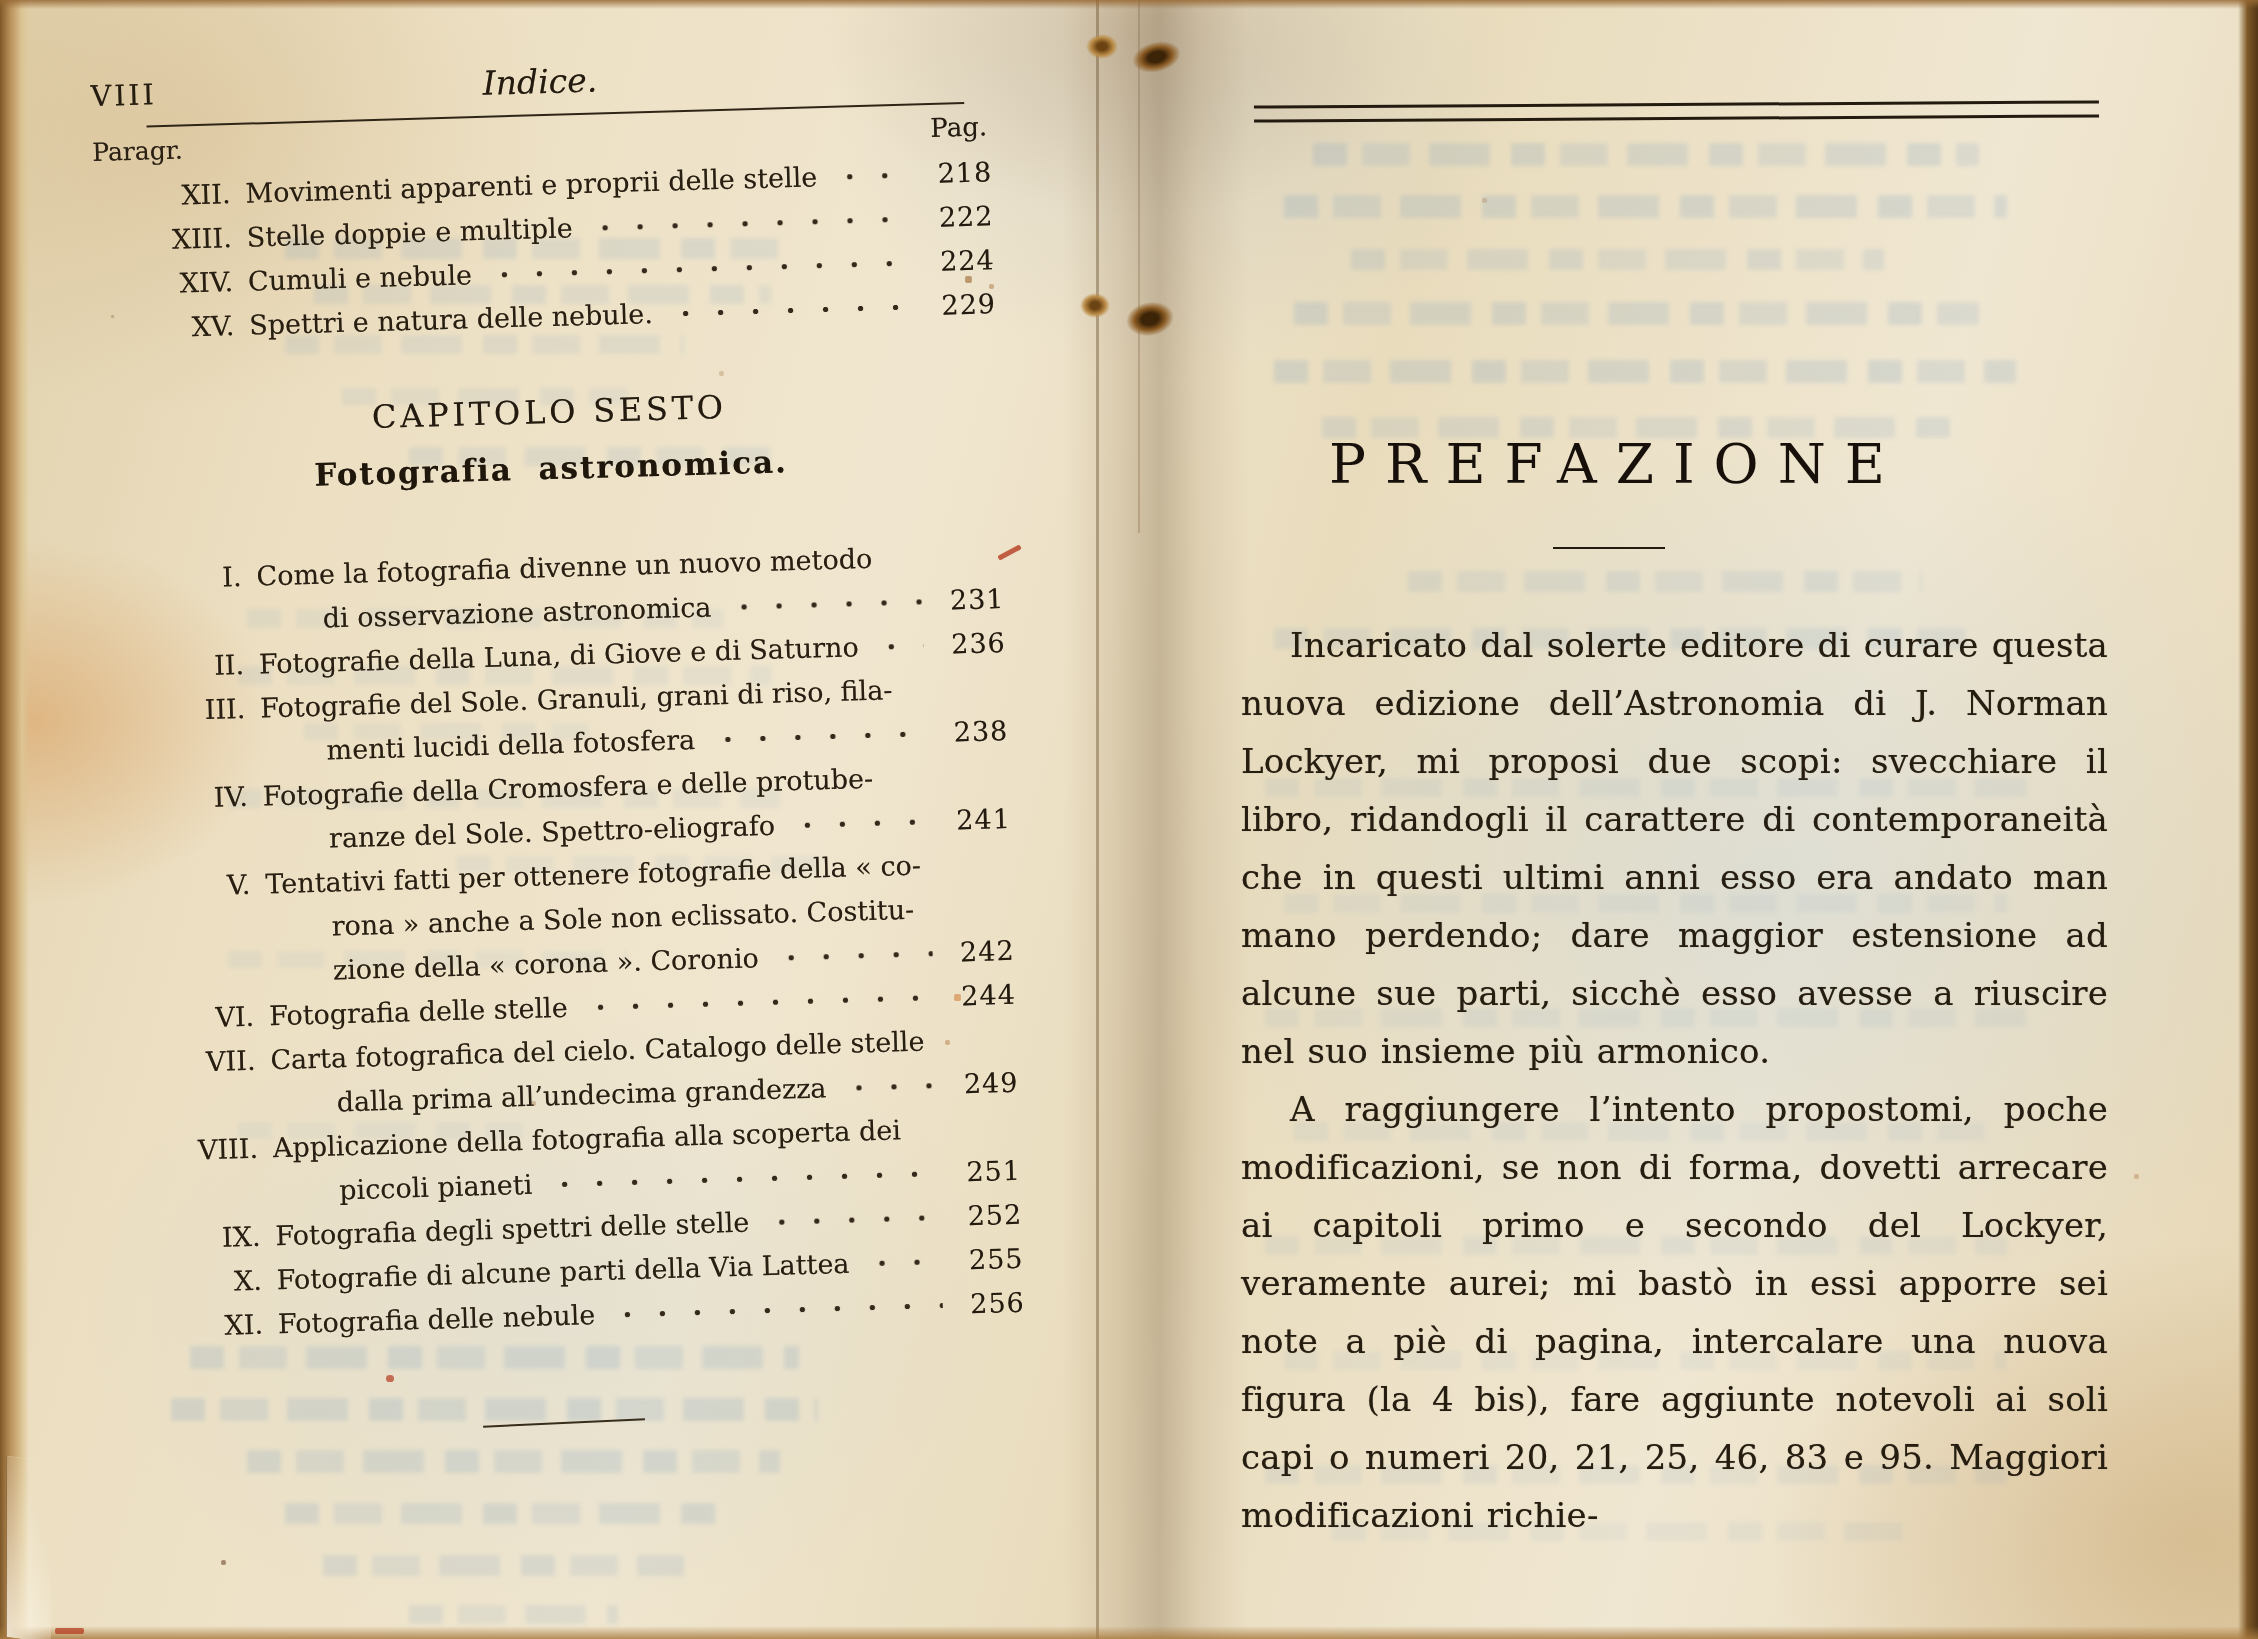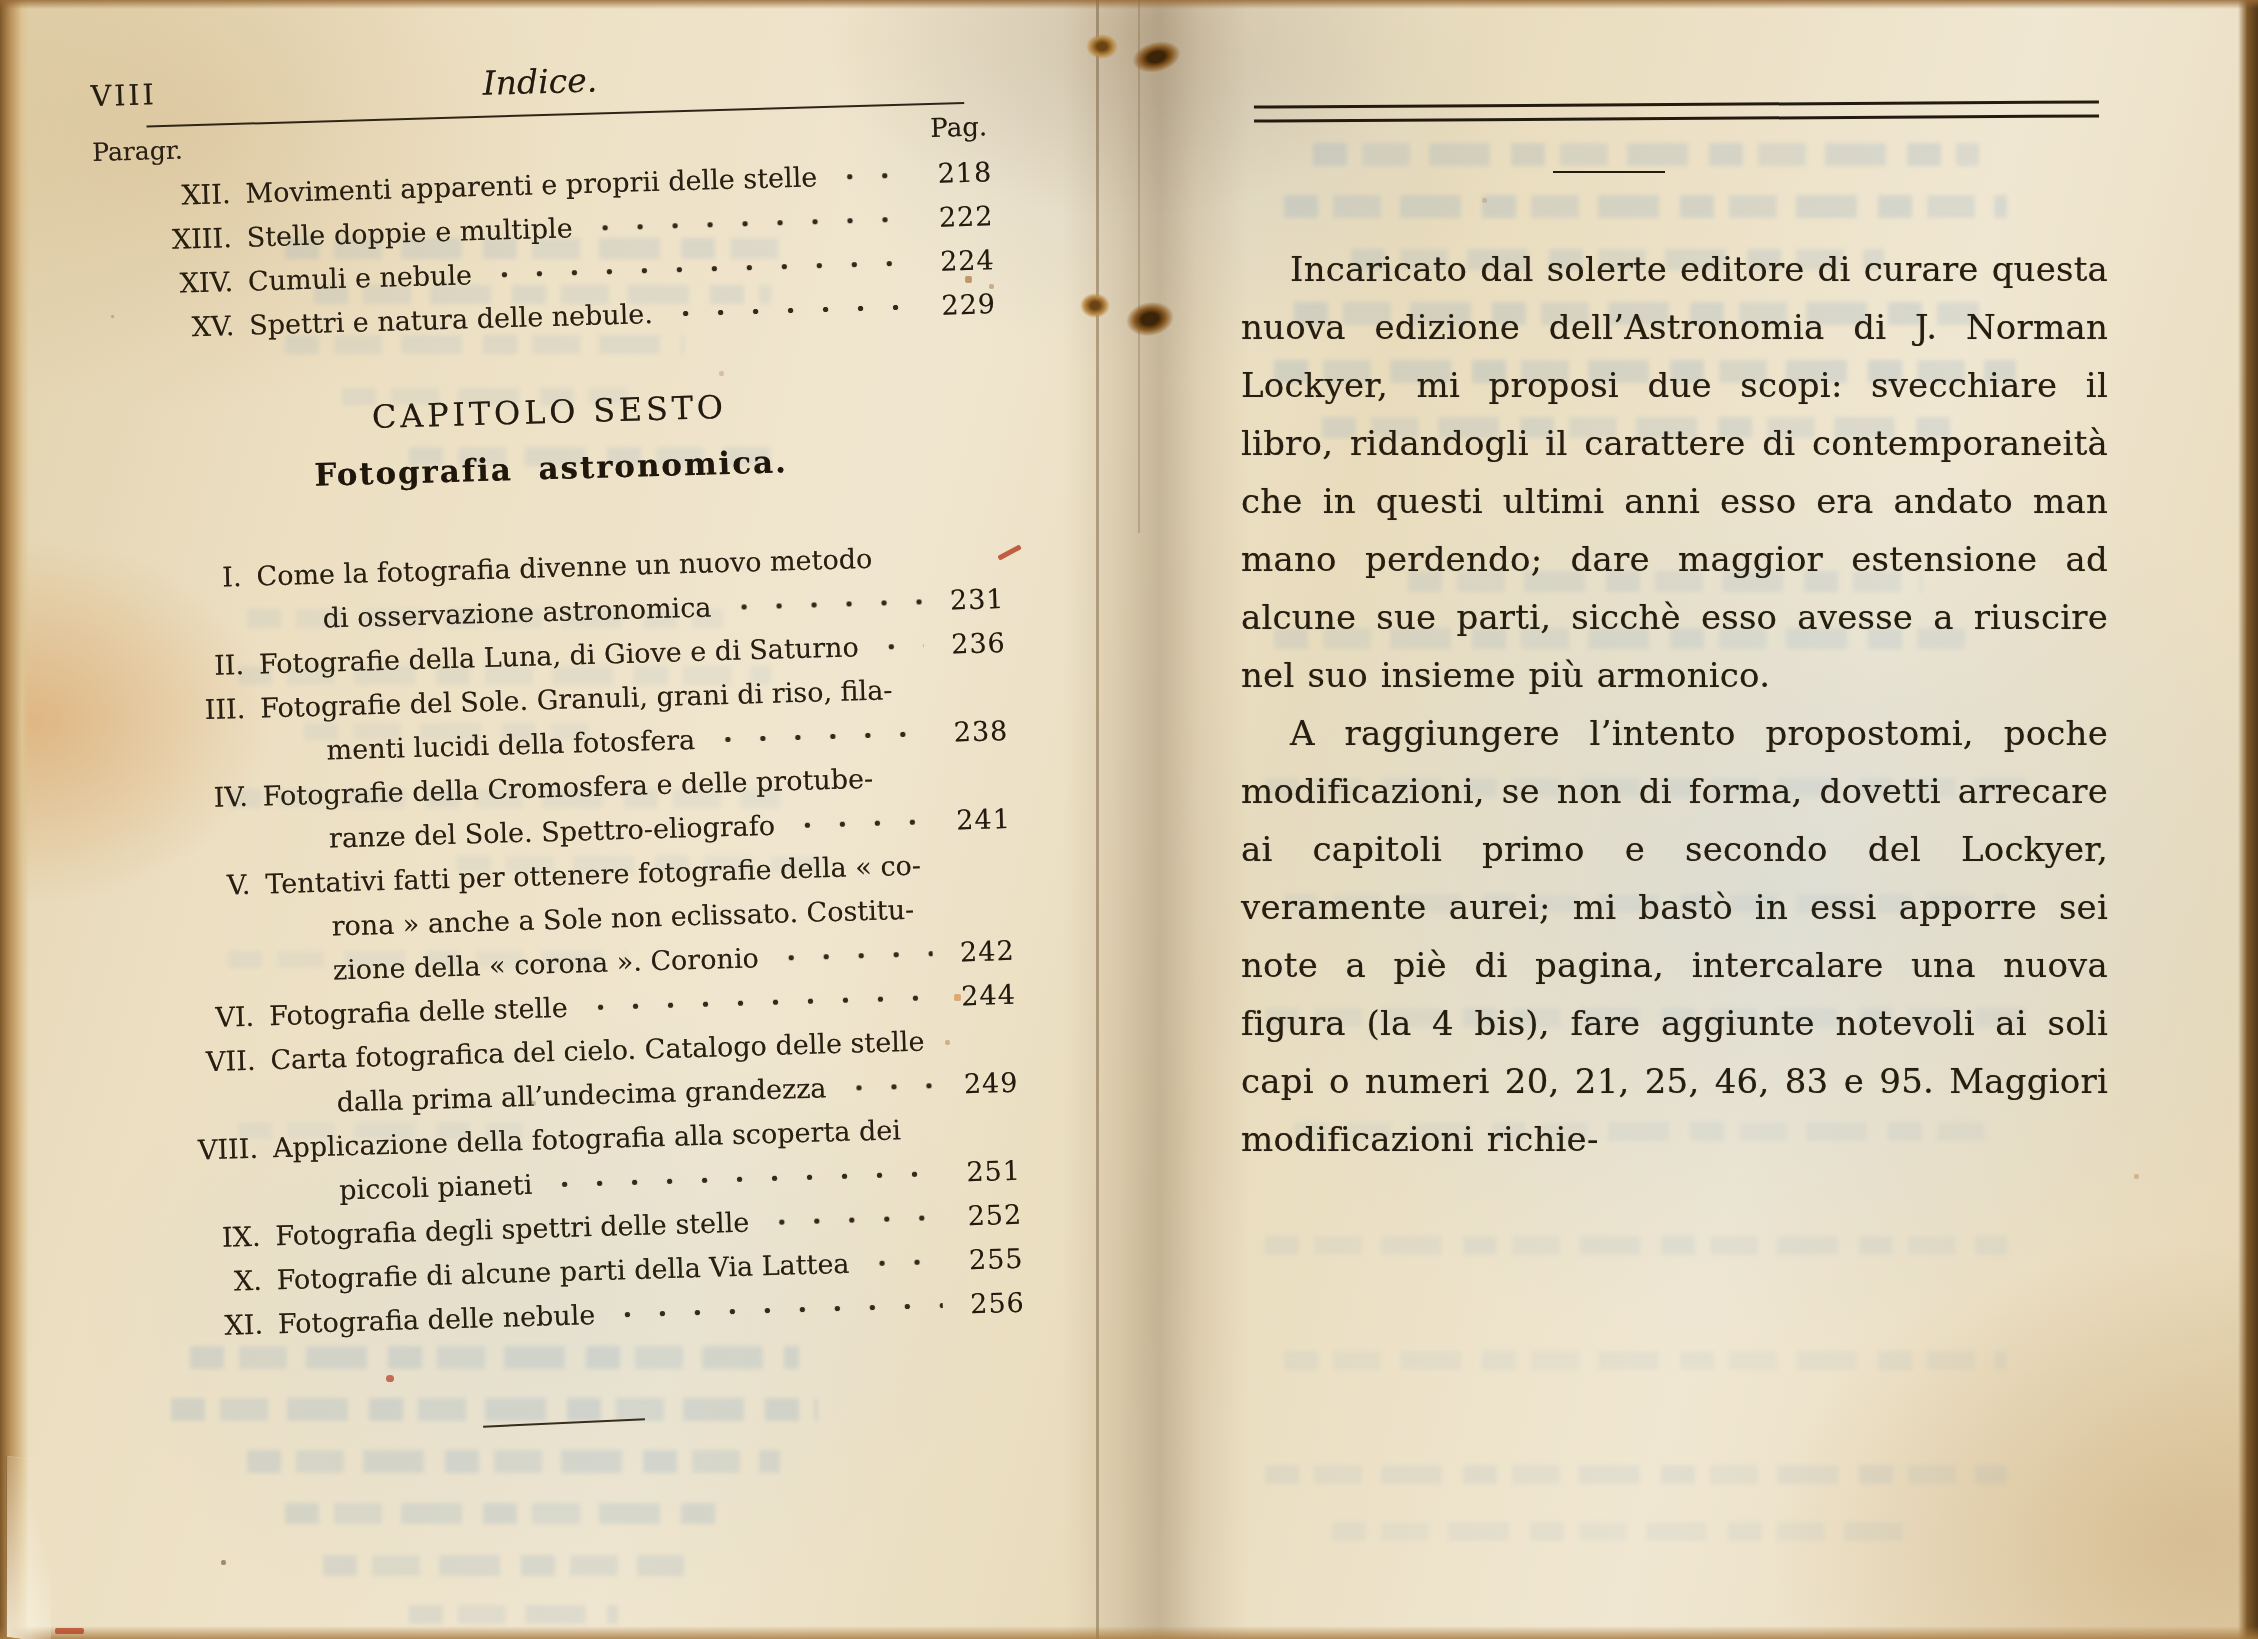--- a/index.html
+++ b/index.html
@@ -273,20 +273,21 @@
           <span class="leader"></span>
           <span class="toc-page">256</span>
         </div>
       </div>
     <div class="end-rule"></div>
   </div>
 
   <div class="abs rp">
     <div class="double-rule"></div>
     <div class="pref-head">
+      <div class="pref-title">PREFAZIONE</div>
       <div class="title-rule"></div>
     </div>
     <div class="pref-body">
       <p>Incaricato dal solerte editore di curare questa nuova edizione dell’Astronomia di J. Norman Lockyer, mi proposi due scopi: svecchiare il libro, ridandogli il carattere di contemporaneità che in questi ultimi anni esso era andato man mano perdendo; dare maggior estensione ad alcune sue parti, sicchè esso avesse a riuscire nel suo insieme più armonico.</p>
       <p>A raggiungere l’intento propostomi, poche modificazioni, se non di forma, dovetti arrecare ai capitoli primo e secondo del Lockyer, veramente aurei; mi bastò in essi apporre sei note a piè di pagina, intercalare una nuova figura (la 4 bis), fare aggiunte notevoli ai soli capi o numeri 20, 21, 25, 46, 83 e 95. Maggiori modificazioni richie-</p>
     </div>
   </div>
 
   <div class="abs gutter"></div>
   <div class="abs crease"></div>

